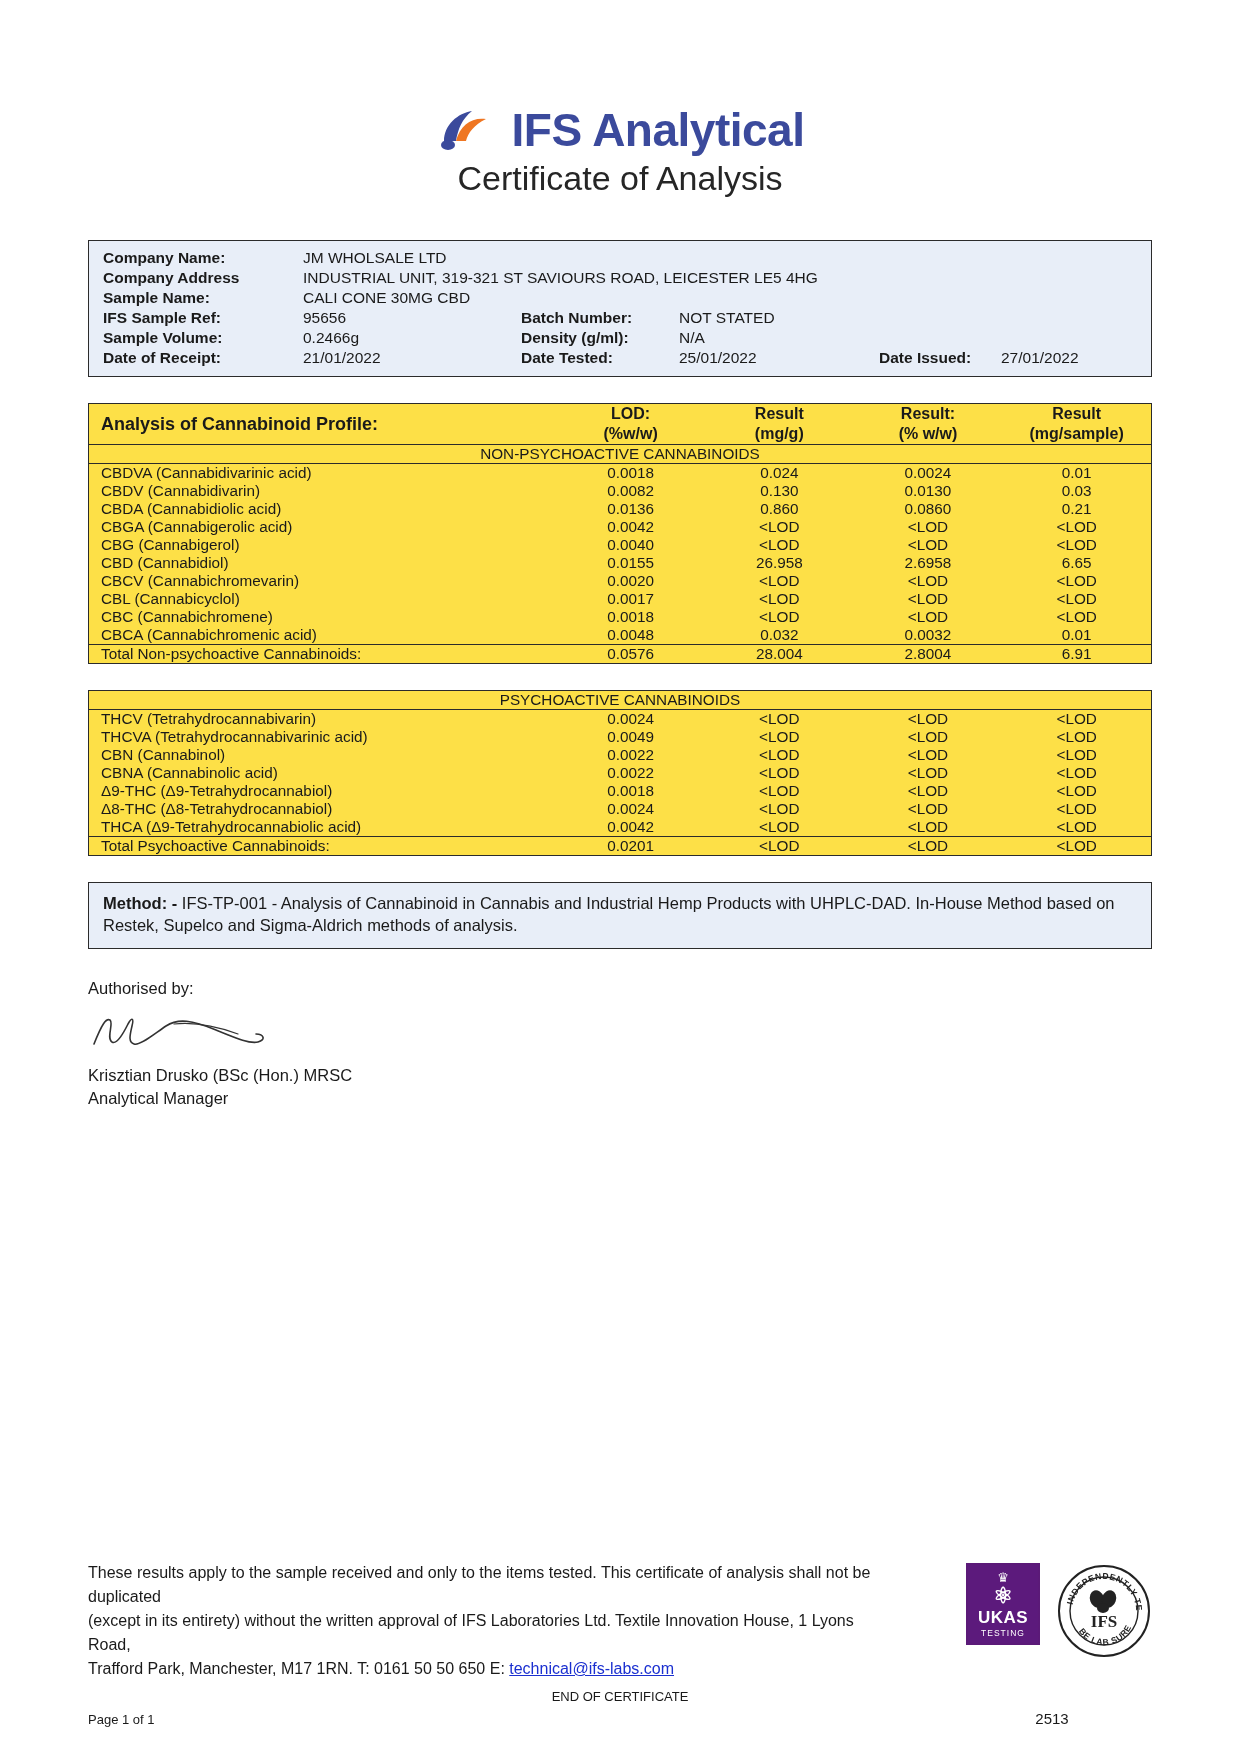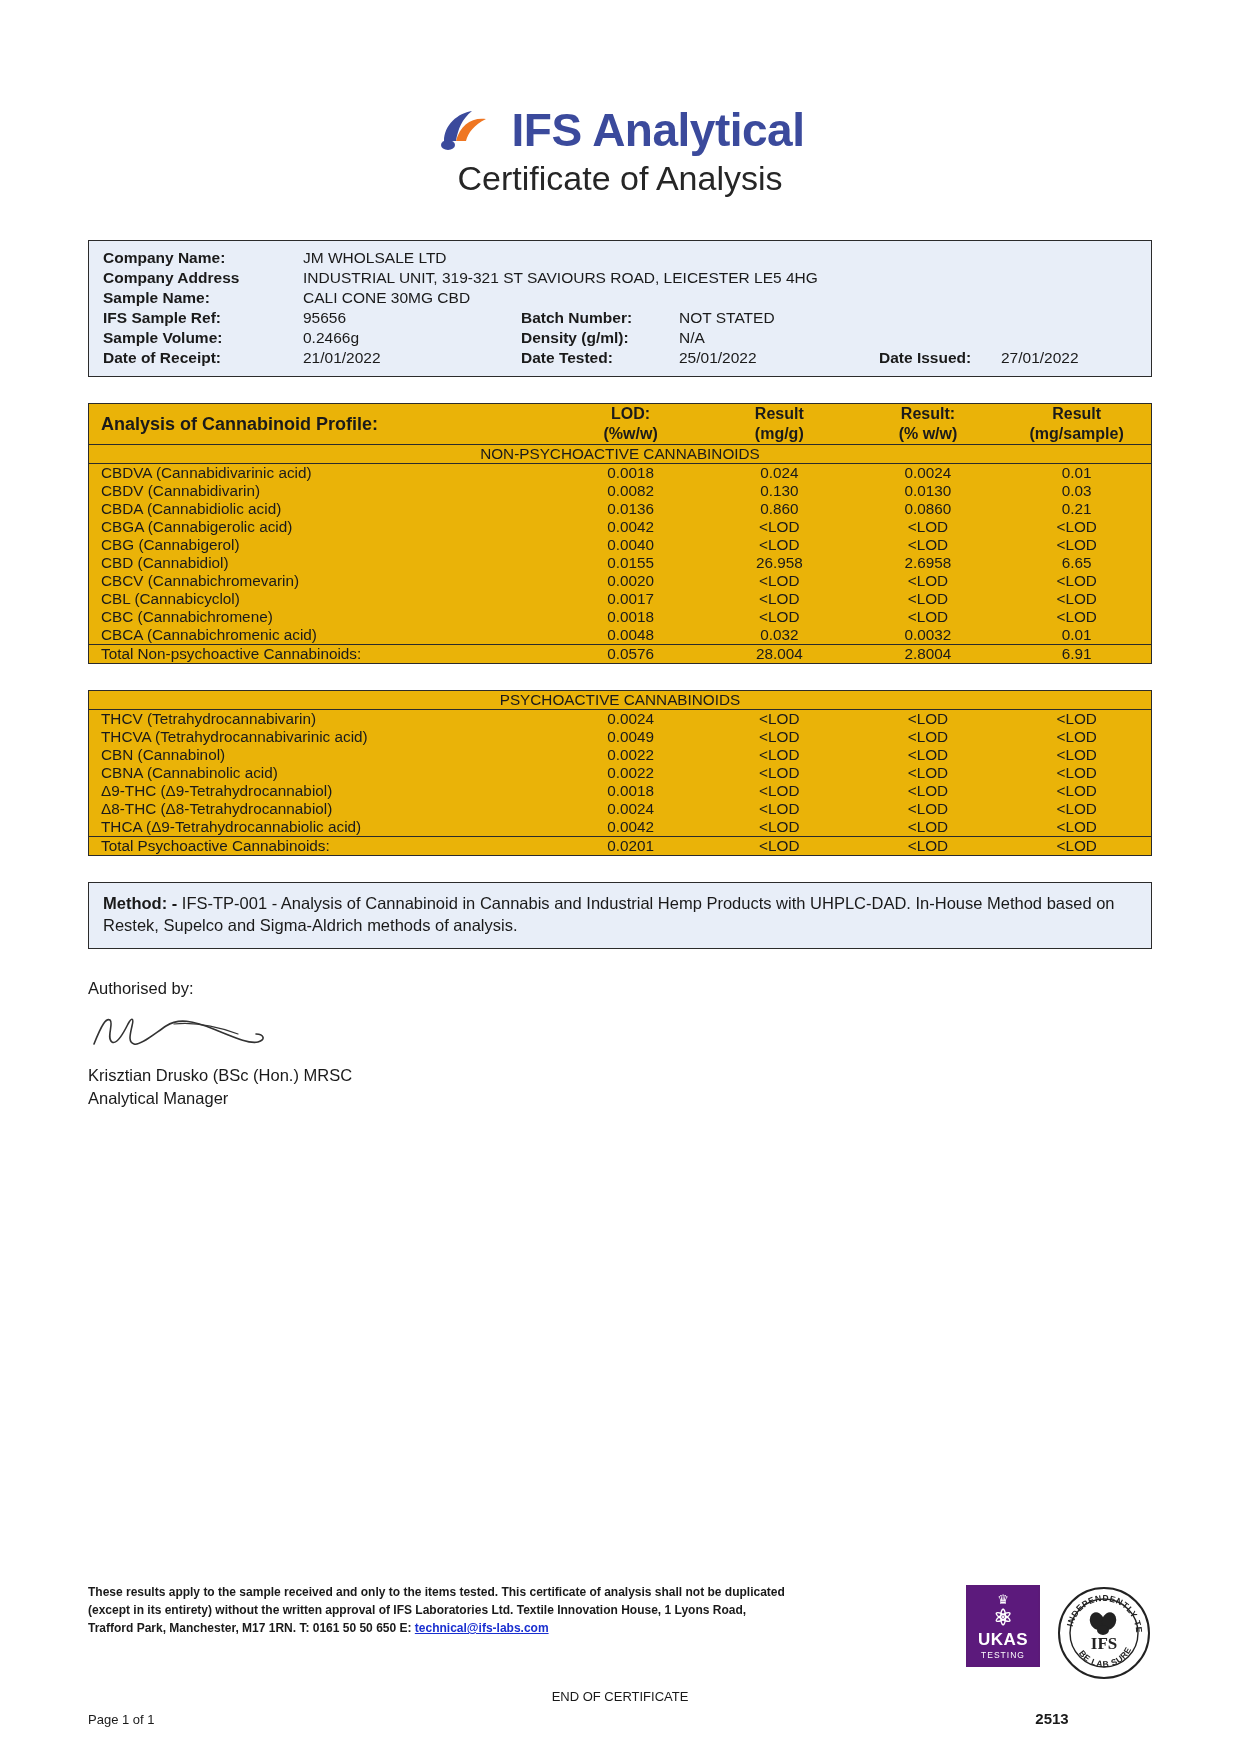--- a/index.html
+++ b/index.html
@@ -64,21 +64,21 @@
     font-size: 15.5px;
   }
   .info-grid .lbl { font-weight: bold; }
   .info-grid .val { font-weight: normal; }
   .span-rest { grid-column: 2 / 7; }
 
   
   .table-block {
     margin-top: 26px;
     border: 1.5px solid #2b2b2b;
-    background: #eab308;
+    background: #fde047;
   }
   table.res {
     width: 100%;
     border-collapse: collapse;
     font-size: 15.3px;
   }
   table.res td, table.res th {
     padding: 0;
     vertical-align: middle;
   }
@@ -152,25 +152,24 @@
     right: 88px;
     bottom: 44px;
   }
   .footer-inner {
     display: flex;
     align-items: flex-start;
     justify-content: space-between;
     gap: 18px;
   }
   .footer-text {
-    font-size: 12px;
+    font-size: 16px;
     line-height: 1.5;
     max-width: 800px;
     color: #1a1a1a;
-    font-weight: bold;
   }
   .footer-text a { color: #1a2fd0; }
   .badges {
     display: flex;
     align-items: flex-start;
     gap: 16px;
     margin-top: 2px;
   }
   .ukas {
     width: 74px;
@@ -192,21 +191,21 @@
   }
   .page-row {
     display: flex;
     align-items: flex-end;
     justify-content: space-between;
     font-size: 13px;
     margin-top: 4px;
   }
   .badge-num {
     font-size: 15px;
-    font-weight: bold;
+    font-weight: normal;
     text-align: center;
     width: 200px;
     margin-top: 2px;
   }
 </style>
 </head>
 <body>
 
 <div class="page">
 

